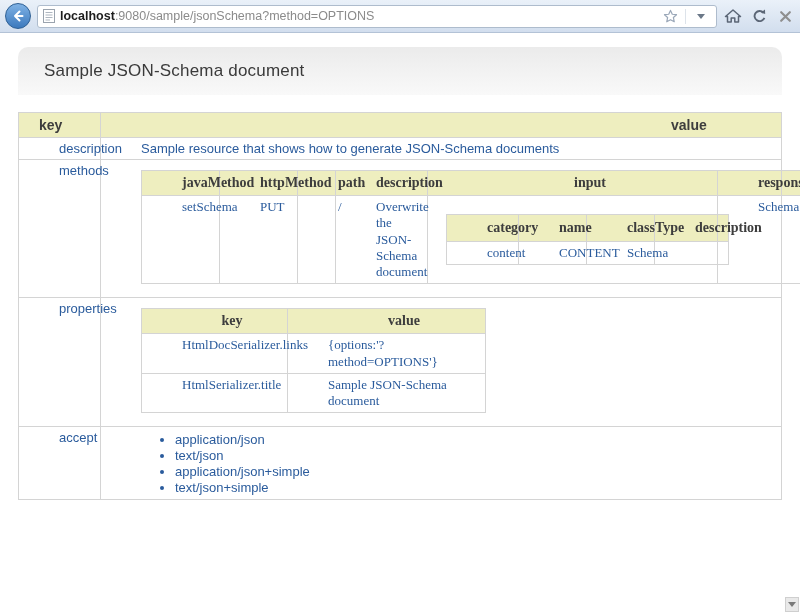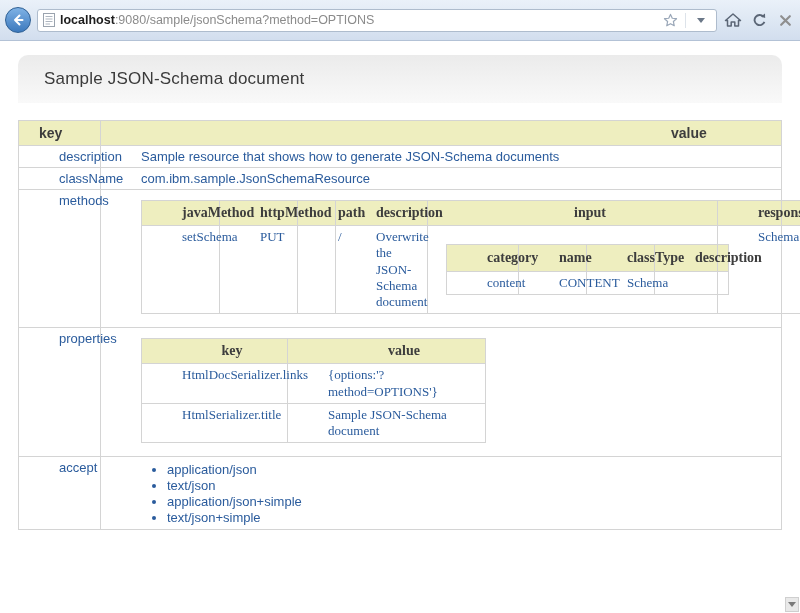--- a/index.html
+++ b/index.html
@@ -2,21 +2,21 @@
 <html style="--header-bg: #eeeebf; --header-text: #3d3d3d; --text-blue: #2a5b9c; --table-border: #d4d4d4;"><head>
 <meta charset="utf-8">
 <style>
   html,body{margin:0;padding:0;}
   body{
     width:800px;height:613px;overflow:hidden;background:#fff;
     font-family:"Liberation Sans", sans-serif;position:relative;
   }
   
   .chrome{
-    height:41px;box-sizing:border-box;
+    height:33px;box-sizing:border-box;
     background:linear-gradient(#eaf1f9,#d2deee);
     border-bottom:1px solid #b3c2d6;
     display:flex;align-items:center;gap:6px;padding:0 5px;
   }
   .back-btn{
     width:24px;height:24px;border-radius:50%;flex:0 0 auto;
     background:linear-gradient(#7fb2e5,#3c79bd);
     border:1px solid #2d5f94;display:flex;align-items:center;justify-content:center;
     cursor:pointer;
   }
@@ -53,21 +53,21 @@
   .root .h-value{text-align:left;padding-left:570px;}
   .cell-pad{padding:10px 0 13px 2px;}
   .nested{table-layout:fixed;font-size:13px;}
   .nested th,.nested td{border:1px solid var(--table-border);font-family:Liberation Serif, serif;}
   .nested td{line-height:1.25;}
   .methods{width:680px;}
   .methods td.input-cell{vertical-align:middle;padding:2px;}
   .input-table{width:282px;margin:16px;}
   .props{width:344px;}
   ul.accept{margin:2px 0 0 0;padding:0 0 0 26px;color:var(--text-blue);}
-  ul.accept li{font-size:13px;line-height:15px;margin:1px 0;}
+  ul.accept li{font-size:13px;line-height:15px;margin:1px 8px;}
   
   .scroll-corner{
     position:absolute;right:1px;bottom:1px;width:14px;height:15px;
     background:#e9e9e9;border:1px solid #cfcfcf;box-sizing:border-box;
     display:flex;align-items:center;justify-content:center;cursor:pointer;
   }
   .scroll-corner .tri{width:0;height:0;border-left:4px solid transparent;
     border-right:4px solid transparent;border-top:5px solid #7a7a7a;}
 </style>
 </head>
@@ -129,24 +129,20 @@
   <thead>
     <tr>
       <th class="h-key">key</th>
       <th class="h-value">value</th>
     </tr>
   </thead>
   <tbody>
     <tr>
       <td>description</td>
       <td>Sample resource that shows how to generate JSON-Schema documents</td>
-    </tr>
-    <tr>
-      <td>className</td>
-      <td>com.ibm.sample.JsonSchemaResource</td>
     </tr>
 
     <tr>
       <td>methods</td>
       <td class="cell-pad">
 
         <table class="nested methods">
           <colgroup>
             <col style="width:78px">
               <col style="width:78px">

